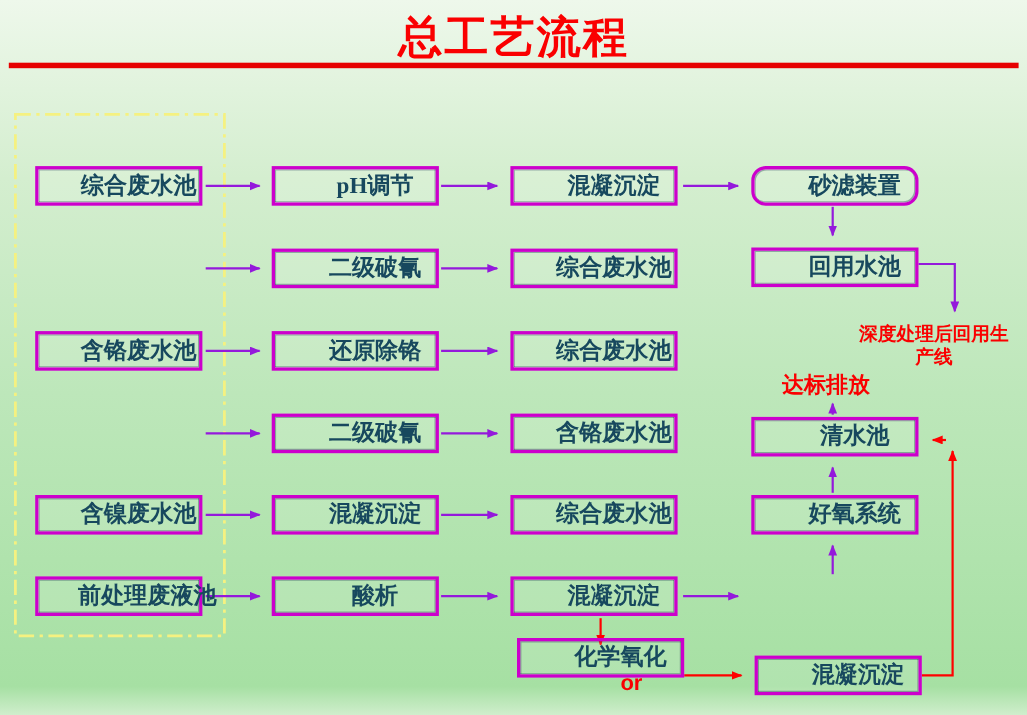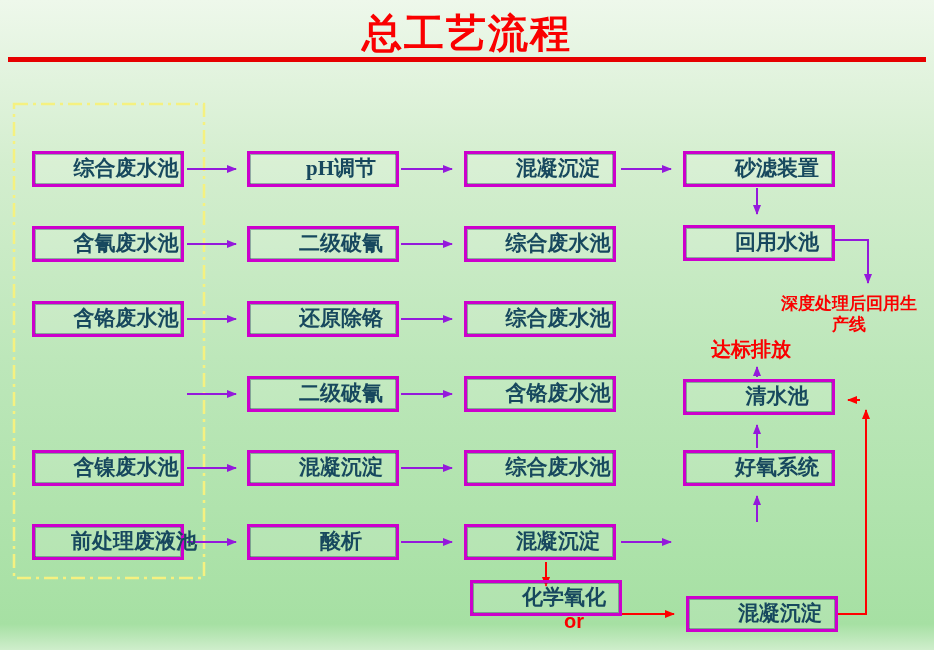--- a/index.html
+++ b/index.html
@@ -92,40 +92,39 @@
 
     <g stroke="#ff0000" stroke-width="2" fill="none">
       <line x1="546" y1="562" x2="546" y2="586" marker-end="url(#ar)"></line>
       <line x1="622" y1="614" x2="674" y2="614" marker-end="url(#ar)"></line>
       <path d="M838,614 H866 V410" marker-end="url(#ar)"></path>
       <line x1="860" y1="400" x2="848" y2="400" marker-end="url(#ar)"></line>
     </g>
   </svg>
 
   <div class="node" style="left:32px;top:151px;">综合废水池</div>
-  <div class="node" style="left:32px;top:226px;">含氰废水池</div>
   <div class="node" style="left:32px;top:301px;">含铬废水池</div>
   <div class="node" style="left:32px;top:450px;">含镍废水池</div>
   <div class="node" style="left:32px;top:524px;">前处理废液池</div>
 
   <div class="node" style="left:247px;top:151px;">pH调节</div>
   <div class="node" style="left:247px;top:226px;">二级破氰</div>
   <div class="node" style="left:247px;top:301px;">还原除铬</div>
   <div class="node" style="left:247px;top:376px;">二级破氰</div>
   <div class="node" style="left:247px;top:450px;">混凝沉淀</div>
   <div class="node" style="left:247px;top:524px;">酸析</div>
 
   <div class="node" style="left:464px;top:151px;">混凝沉淀</div>
   <div class="node" style="left:464px;top:226px;">综合废水池</div>
   <div class="node" style="left:464px;top:301px;">综合废水池</div>
   <div class="node" style="left:464px;top:376px;">含铬废水池</div>
   <div class="node" style="left:464px;top:450px;">综合废水池</div>
   <div class="node" style="left:464px;top:524px;">混凝沉淀</div>
 
-  <div class="node" style="left:683px;top:151px;">砂滤装置</div>
+  <div class="node" style="left:683px;top:151px;border-radius:13px;">砂滤装置</div>
   <div class="node" style="left:683px;top:379px;">清水池</div>
   <div class="node" style="left:683px;top:225px;">回用水池</div>
   <div class="node" style="left:683px;top:450px;">好氧系统</div>
   <div class="node" style="left:686px;top:596px;">混凝沉淀</div>
 
   <div class="node" style="left:470px;top:580px;">化学氧化</div>
 
   <div class="red-label deep-reuse">深度处理后回用生产线</div>
   <div class="red-label discharge">达标排放</div>
   <div class="red-label or-label">or</div>

